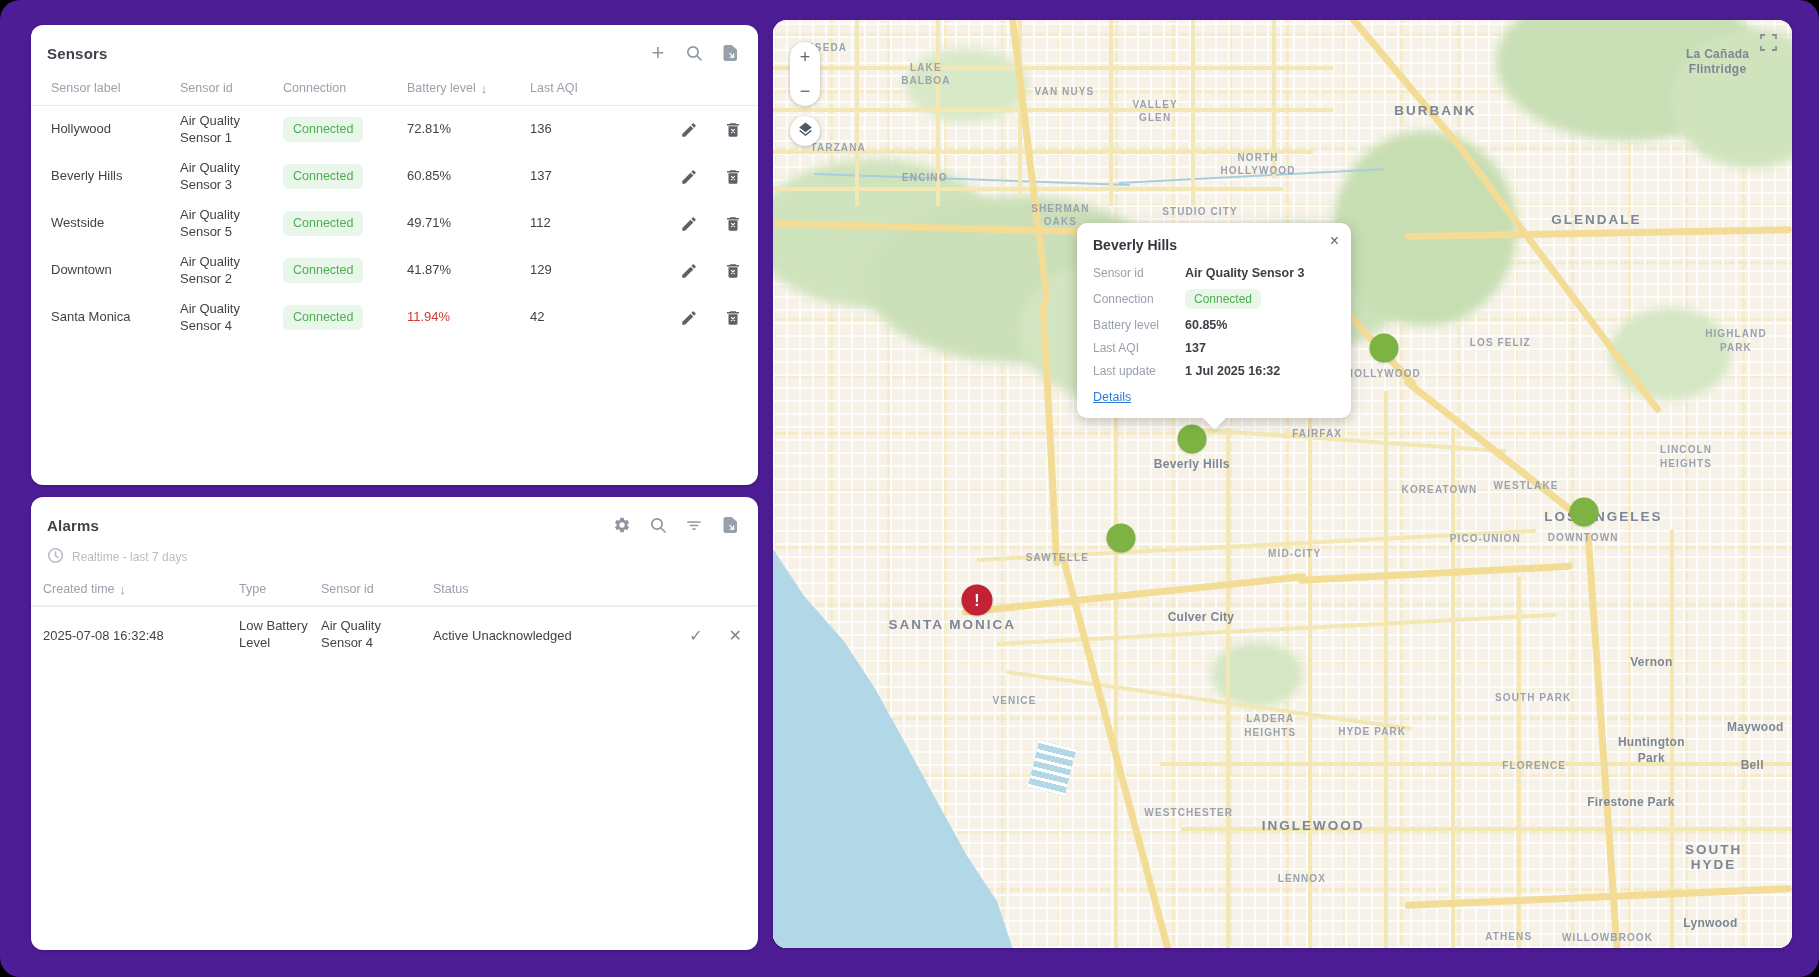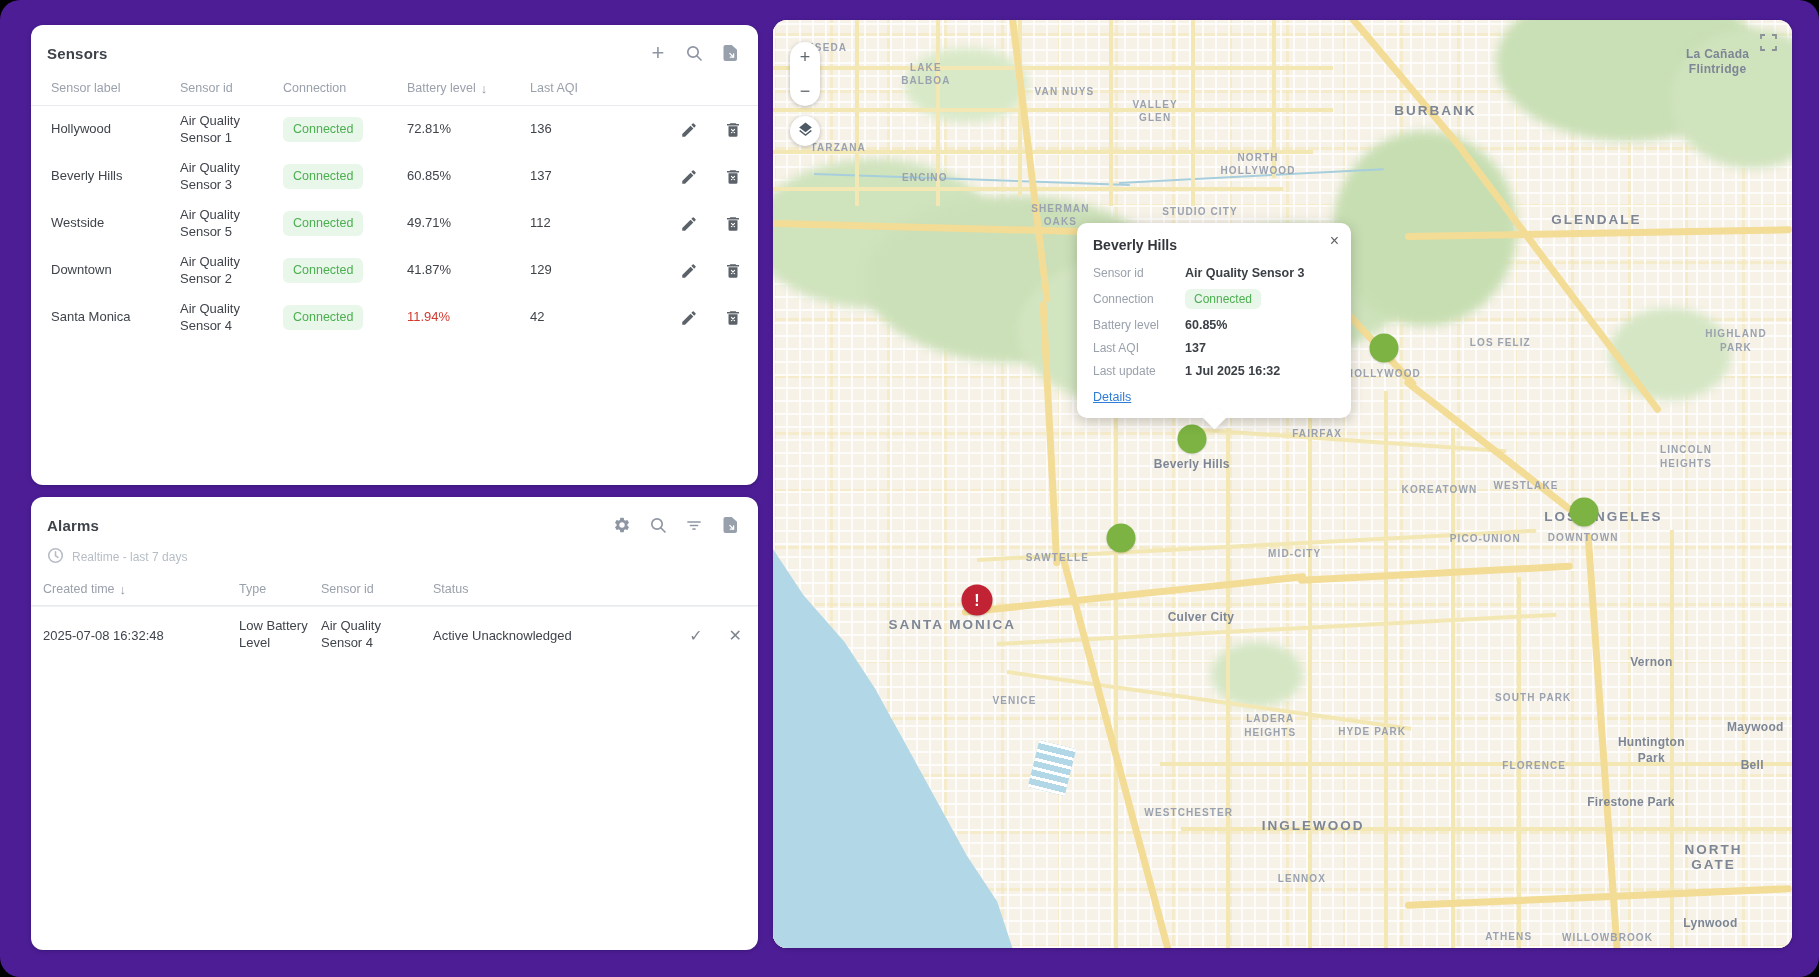--- a/index.html
+++ b/index.html
@@ -444,21 +444,21 @@
 
   <span class="map-label city-md" style="left: 86.2%; top: 78.8%;">Huntington
 Park</span>
 
   <span class="map-label district" style="left: 74.7%; top: 80.4%;">FLORENCE</span>
 
   <span class="map-label city-md" style="left: 96.1%; top: 80.4%;">Bell</span>
 
   <span class="map-label city-md" style="left: 84.2%; top: 84.4%;">Firestone Park</span>
 
-  <span class="map-label city-lg" style="left: 92.3%; top: 90.2%;">NORTH GATE</span>
+  <span class="map-label city-lg" style="left: 92.3%; top: 90.2%;">SOUTH HYDE</span>
 
   <span class="map-label city-md" style="left: 92%; top: 97.4%;">Lynwood</span>
 
   <span class="map-label district" style="left: 72.2%; top: 98.8%;">ATHENS</span>
 
   <span class="map-label district" style="left: 81.9%; top: 98.9%;">WILLOWBROOK</span>
 </div>
     <div id="map-markers">
   <div class="marker ok" style="left: 60%; top: 35.3%;"></div>
 

